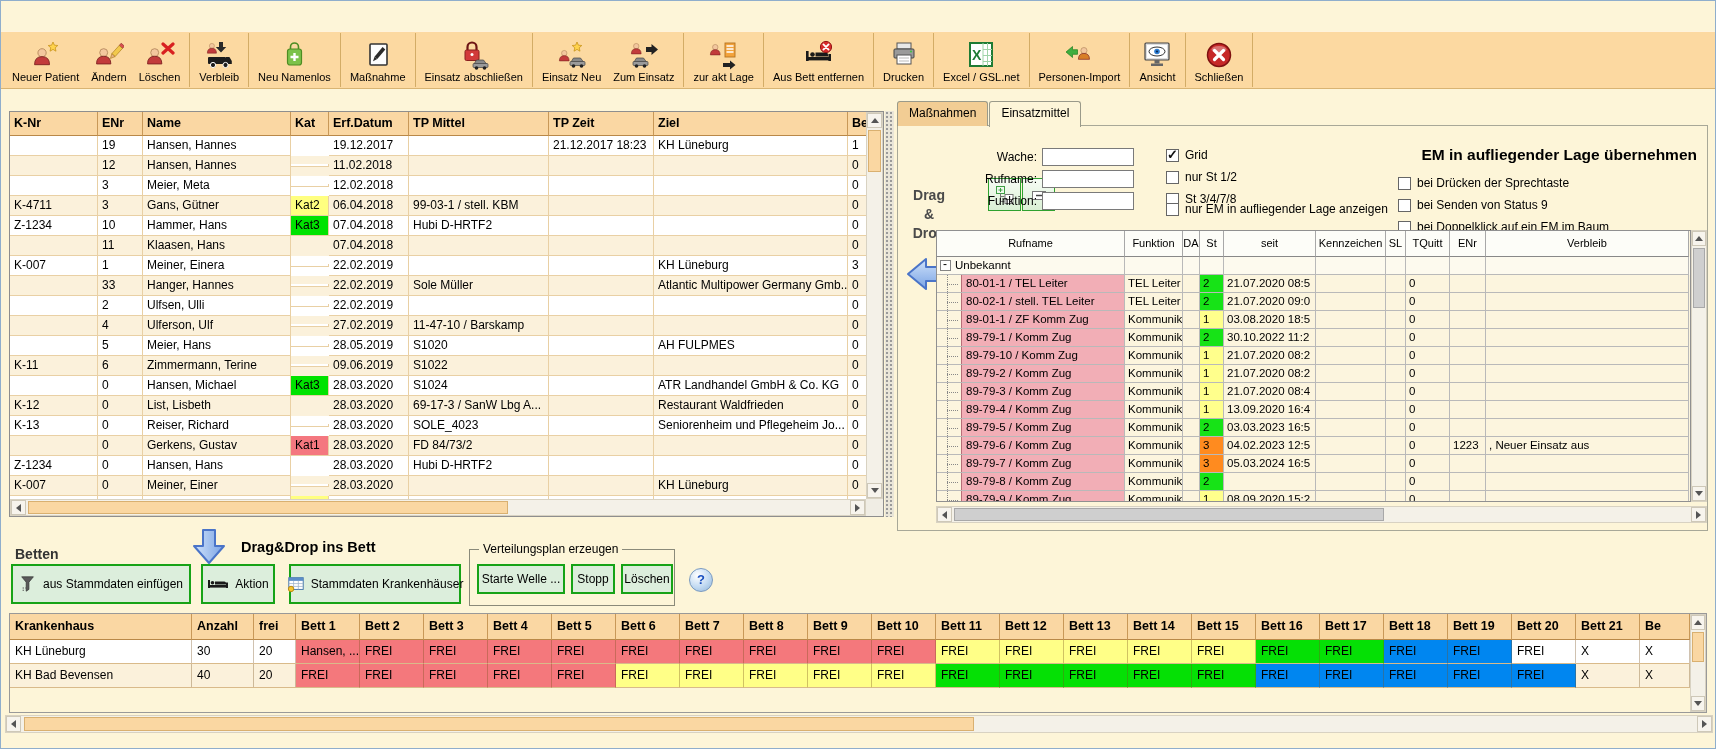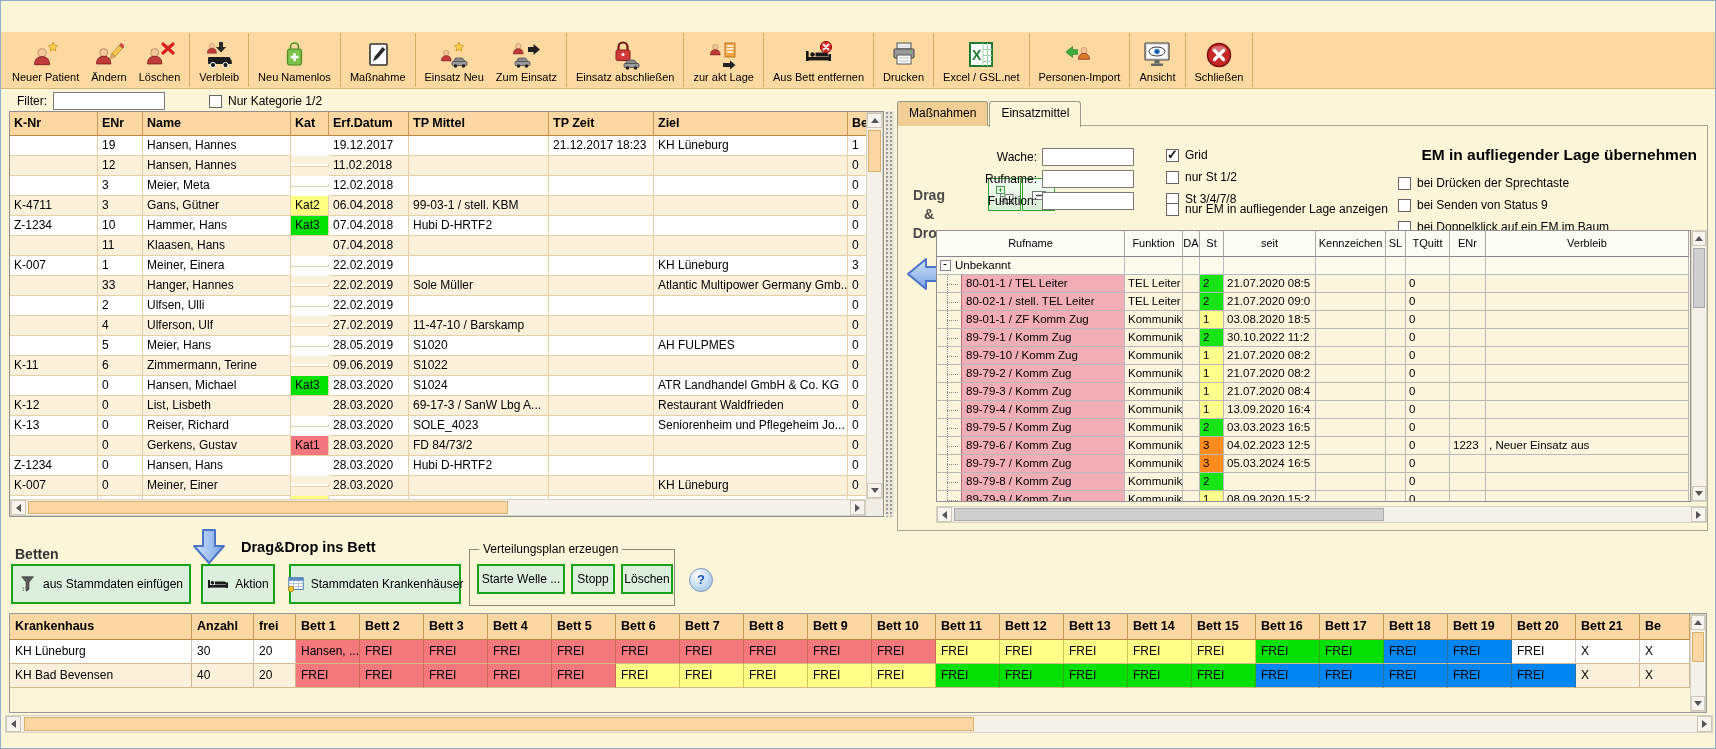--- a/index.html
+++ b/index.html
@@ -212,78 +212,78 @@
               </g>
             </svg>
           </span>
           <span class="tb-label">Maßnahme</span>
         </div>
       </div>
       <div class="tb-group">
         <div class="tb-btn">
           <span class="tb-icon">
             <svg viewBox="0 0 30 30">
-              <g transform="translate(2,10) scale(0.75)">
-                <circle cx="7" cy="4.2" r="3.6" fill="#F3C79E" stroke="#B4875C" stroke-width="0.8"></circle>
-                <path d="M0.5,14.5 Q0.5,7.5 7,7.5 Q13.5,7.5 13.5,14.5 Z" fill="#C23B3B" stroke="#7E2222" stroke-width="0.8"></path>
-              </g>
-              <g transform="translate(15,2)">
-                <polygon points="5,0 6.4,3.2 9.8,3.5 7.2,5.8 8,9.2 5,7.4 2,9.2 2.8,5.8 0.2,3.5 3.6,3.2" fill="#FFD34D" stroke="#C9941C" stroke-width="0.8"></polygon>
-              </g>
-              <g transform="translate(13,17)">
-                <path d="M1,5 l2.5,-4 h7 l3,4 z" fill="#8A8A8A" stroke="#444" stroke-width="0.7"></path>
-                <rect x="0" y="4.5" width="15" height="4" rx="1" fill="#9A9A9A" stroke="#444" stroke-width="0.7"></rect>
-                <circle cx="3.5" cy="9" r="1.8" fill="#222"></circle>
-                <circle cx="11.5" cy="9" r="1.8" fill="#222"></circle>
-              </g>
-            </svg>
-          </span>
-          <span class="tb-label">Einsatz Neu</span>
-        </div>
-        <div class="tb-btn">
-          <span class="tb-icon">
-            <svg viewBox="0 0 30 30">
-              <g transform="translate(2,3) scale(0.75)">
-                <circle cx="7" cy="4.2" r="3.6" fill="#F3C79E" stroke="#B4875C" stroke-width="0.8"></circle>
-                <path d="M0.5,14.5 Q0.5,7.5 7,7.5 Q13.5,7.5 13.5,14.5 Z" fill="#C23B3B" stroke="#7E2222" stroke-width="0.8"></path>
-              </g>
-              <path d="M17,7 h5.5 v-3 l6.5,5.5 -6.5,5.5 v-3 h-5.5 z" fill="#222"></path>
-              <g transform="translate(4,17)">
-                <path d="M1,5 l2.5,-4 h7 l3,4 z" fill="#8A8A8A" stroke="#444" stroke-width="0.7"></path>
-                <rect x="0" y="4.5" width="15" height="4" rx="1" fill="#9A9A9A" stroke="#444" stroke-width="0.7"></rect>
-                <circle cx="3.5" cy="9" r="1.8" fill="#222"></circle>
-                <circle cx="11.5" cy="9" r="1.8" fill="#222"></circle>
-              </g>
-            </svg>
-          </span>
-          <span class="tb-label">Zum Einsatz</span>
-        </div>
-      </div>
-      <div class="tb-group">
-        <div class="tb-btn">
-          <span class="tb-icon">
-            <svg viewBox="0 0 30 30">
               <path d="M8.5,10 v-3 a4.5,4.5 0 0 1 9,0 v3" fill="none" stroke="#6E1515" stroke-width="2.2"></path>
               <rect x="6" y="10" width="14" height="10.5" rx="1.5" fill="#D23A3A" stroke="#8A1F1F" stroke-width="1"></rect>
               <circle cx="13" cy="14.5" r="1.5" fill="#fff"></circle>
               <g transform="translate(14,19)">
                 <path d="M1,5 l2.5,-4 h7 l3,4 z" fill="#8A8A8A" stroke="#444" stroke-width="0.7"></path>
                 <rect x="0" y="4.5" width="15" height="4" rx="1" fill="#9A9A9A" stroke="#444" stroke-width="0.7"></rect>
                 <circle cx="3.5" cy="9" r="1.8" fill="#222"></circle>
                 <circle cx="11.5" cy="9" r="1.8" fill="#222"></circle>
               </g>
             </svg>
           </span>
           <span class="tb-label">Einsatz abschließen</span>
         </div>
       </div>
       <div class="tb-group">
         <div class="tb-btn">
           <span class="tb-icon">
             <svg viewBox="0 0 30 30">
+              <g transform="translate(2,10) scale(0.75)">
+                <circle cx="7" cy="4.2" r="3.6" fill="#F3C79E" stroke="#B4875C" stroke-width="0.8"></circle>
+                <path d="M0.5,14.5 Q0.5,7.5 7,7.5 Q13.5,7.5 13.5,14.5 Z" fill="#C23B3B" stroke="#7E2222" stroke-width="0.8"></path>
+              </g>
+              <g transform="translate(15,2)">
+                <polygon points="5,0 6.4,3.2 9.8,3.5 7.2,5.8 8,9.2 5,7.4 2,9.2 2.8,5.8 0.2,3.5 3.6,3.2" fill="#FFD34D" stroke="#C9941C" stroke-width="0.8"></polygon>
+              </g>
+              <g transform="translate(13,17)">
+                <path d="M1,5 l2.5,-4 h7 l3,4 z" fill="#8A8A8A" stroke="#444" stroke-width="0.7"></path>
+                <rect x="0" y="4.5" width="15" height="4" rx="1" fill="#9A9A9A" stroke="#444" stroke-width="0.7"></rect>
+                <circle cx="3.5" cy="9" r="1.8" fill="#222"></circle>
+                <circle cx="11.5" cy="9" r="1.8" fill="#222"></circle>
+              </g>
+            </svg>
+          </span>
+          <span class="tb-label">Einsatz Neu</span>
+        </div>
+        <div class="tb-btn">
+          <span class="tb-icon">
+            <svg viewBox="0 0 30 30">
+              <g transform="translate(2,3) scale(0.75)">
+                <circle cx="7" cy="4.2" r="3.6" fill="#F3C79E" stroke="#B4875C" stroke-width="0.8"></circle>
+                <path d="M0.5,14.5 Q0.5,7.5 7,7.5 Q13.5,7.5 13.5,14.5 Z" fill="#C23B3B" stroke="#7E2222" stroke-width="0.8"></path>
+              </g>
+              <path d="M17,7 h5.5 v-3 l6.5,5.5 -6.5,5.5 v-3 h-5.5 z" fill="#222"></path>
+              <g transform="translate(4,17)">
+                <path d="M1,5 l2.5,-4 h7 l3,4 z" fill="#8A8A8A" stroke="#444" stroke-width="0.7"></path>
+                <rect x="0" y="4.5" width="15" height="4" rx="1" fill="#9A9A9A" stroke="#444" stroke-width="0.7"></rect>
+                <circle cx="3.5" cy="9" r="1.8" fill="#222"></circle>
+                <circle cx="11.5" cy="9" r="1.8" fill="#222"></circle>
+              </g>
+            </svg>
+          </span>
+          <span class="tb-label">Zum Einsatz</span>
+        </div>
+      </div>
+      <div class="tb-group">
+        <div class="tb-btn">
+          <span class="tb-icon">
+            <svg viewBox="0 0 30 30">
               <g transform="translate(1,4) scale(0.75)">
                 <circle cx="7" cy="4.2" r="3.6" fill="#F3C79E" stroke="#B4875C" stroke-width="0.8"></circle>
                 <path d="M0.5,14.5 Q0.5,7.5 7,7.5 Q13.5,7.5 13.5,14.5 Z" fill="#C23B3B" stroke="#7E2222" stroke-width="0.8"></path>
               </g>
               <rect x="16" y="3" width="10" height="14" fill="#F3A33C" stroke="#B5731F" stroke-width="0.9"></rect>
               <path d="M17.5,6 h7 M17.5,9 h7 M17.5,12 h7" stroke="#fff" stroke-width="1.3"></path>
               <path d="M14,23 h7 v-2.6 l5.5,4.6 -5.5,4.6 V27 h-7 z" fill="#222"></path>
             </svg>
           </span>
           <span class="tb-label">zur akt Lage</span>
@@ -368,26 +368,20 @@
               <circle cx="15" cy="15" r="11.5" fill="#C62828" stroke="#7E1010" stroke-width="1.5"></circle>
               <ellipse cx="15" cy="9.5" rx="7.5" ry="3.6" fill="rgba(255,255,255,0.35)"></ellipse>
               <path d="M10.5,10.5 l9,9 M19.5,10.5 l-9,9" stroke="#fff" stroke-width="3.2" stroke-linecap="round"></path>
             </svg>
           </span>
           <span class="tb-label">Schließen</span>
         </div>
       </div>
     </div>
 
-  <div id="filter-row">
-    <span>Filter:</span>
-    <input id="filter-input" value="" style="">
-    <span class="cb"></span>
-    <span class="cb-lab">Nur Kategorie 1/2</span>
-  </div>
 
   <div id="patients-table">
     <div id="pt-grid">
         <div class="pt-hrow">
           <div class="pt-hcell" style="width: 88px;">K-Nr</div>
           <div class="pt-hcell" style="width: 45px;">ENr</div>
           <div class="pt-hcell" style="width: 148px;">Name</div>
           <div class="pt-hcell" style="width: 38px;">Kat</div>
           <div class="pt-hcell" style="width: 80px;">Erf.Datum</div>
           <div class="pt-hcell" style="width: 140px;">TP Mittel</div>

